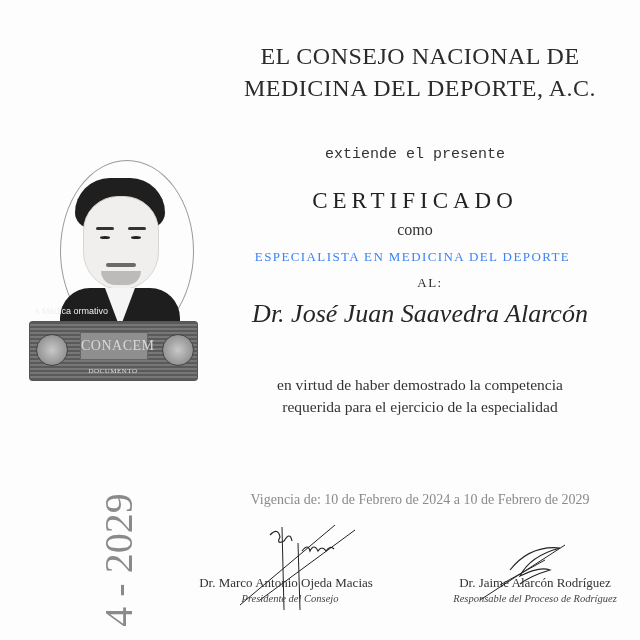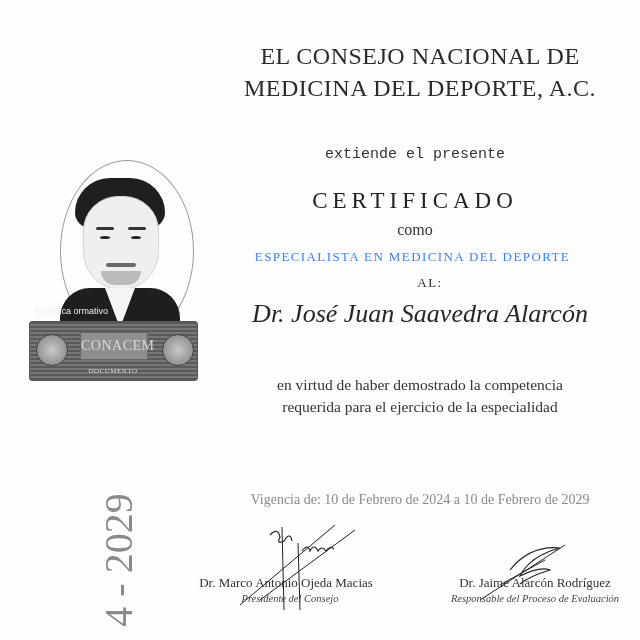--- a/index.html
+++ b/index.html
@@ -128,13 +128,13 @@
 </svg>
 <svg class="sig" style="left:470px;top:540px;" width="100" height="65" viewBox="0 0 100 65">
   <path d="M10 60 L95 5" stroke="#222" fill="none" stroke-width="1"></path>
   <path d="M40 30 q20 -25 50 -22 q-30 8 -40 28 q20 -10 30 -6 q-20 6 -30 14" stroke="#222" fill="none" stroke-width="1.2"></path>
   <path d="M30 45 L75 20" stroke="#222" fill="none" stroke-width="1"></path>
 </svg>
 
 <div class="abs sig-name sig1-name center">Dr. Marco Antonio Ojeda Macias</div>
 <div class="abs sig-role sig1-role center">Presidente del Consejo</div>
 <div class="abs sig-name sig2-name center">Dr. Jaime Alarcón Rodríguez</div>
-<div class="abs sig-role sig2-role center">Responsable del Proceso de Evaluación</div>
+<div class="abs sig-role sig2-role center">Responsable del Proceso de Rodríguez</div>
 
 </body></html>

